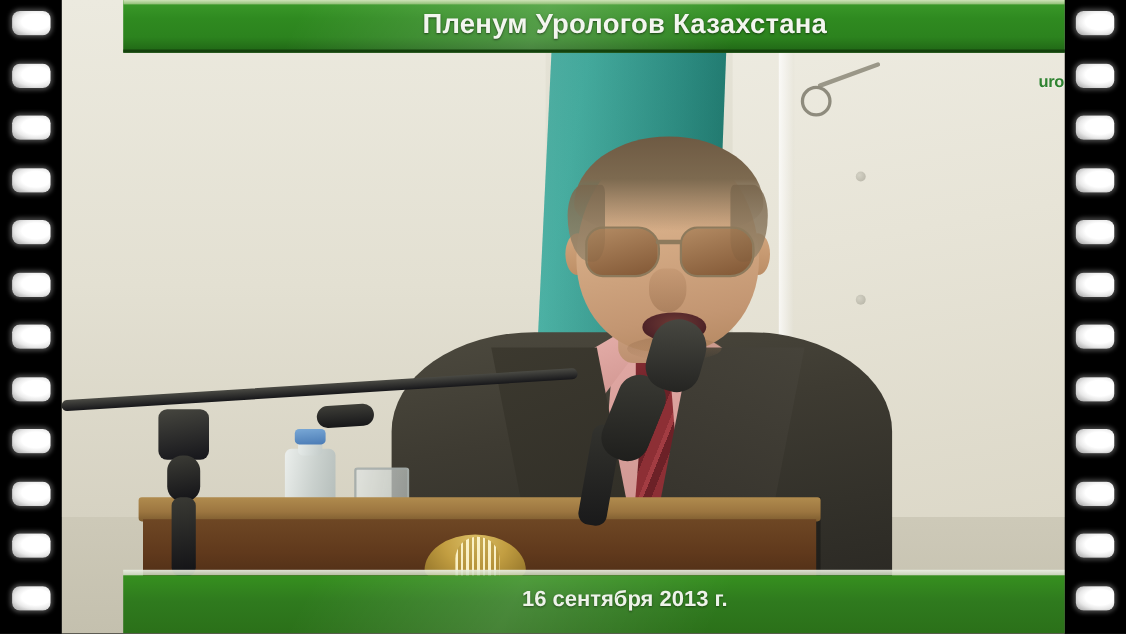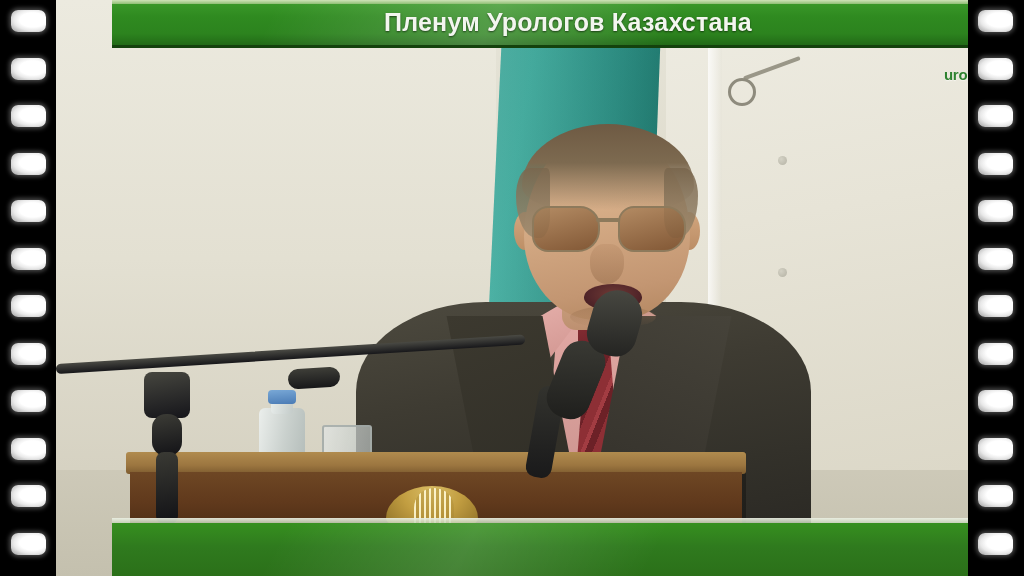--- a/index.html
+++ b/index.html
@@ -499,20 +499,21 @@
       <div id="title-banner-highlight"></div>
       <div id="title-banner-topline"></div>
       <div id="title-banner-bottomline"></div>
       <div id="title-text">Пленум Урологов Казахстана</div>
     </div>
 
     <div id="bottom-separator"></div>
     <div id="date-banner">
 
       <div id="date-banner-highlight"></div>
+      <div id="date-text">16 сентября 2013 г.</div>
     </div>
 
   </div>
 
   <div class="perf-strip" id="perf-strip-left">
       <div class="perf" style="top: 10px;"></div>
       <div class="perf" style="top: 57.5px;"></div>
       <div class="perf" style="top: 105px;"></div>
       <div class="perf" style="top: 152.5px;"></div>
       <div class="perf" style="top: 200px;"></div>

